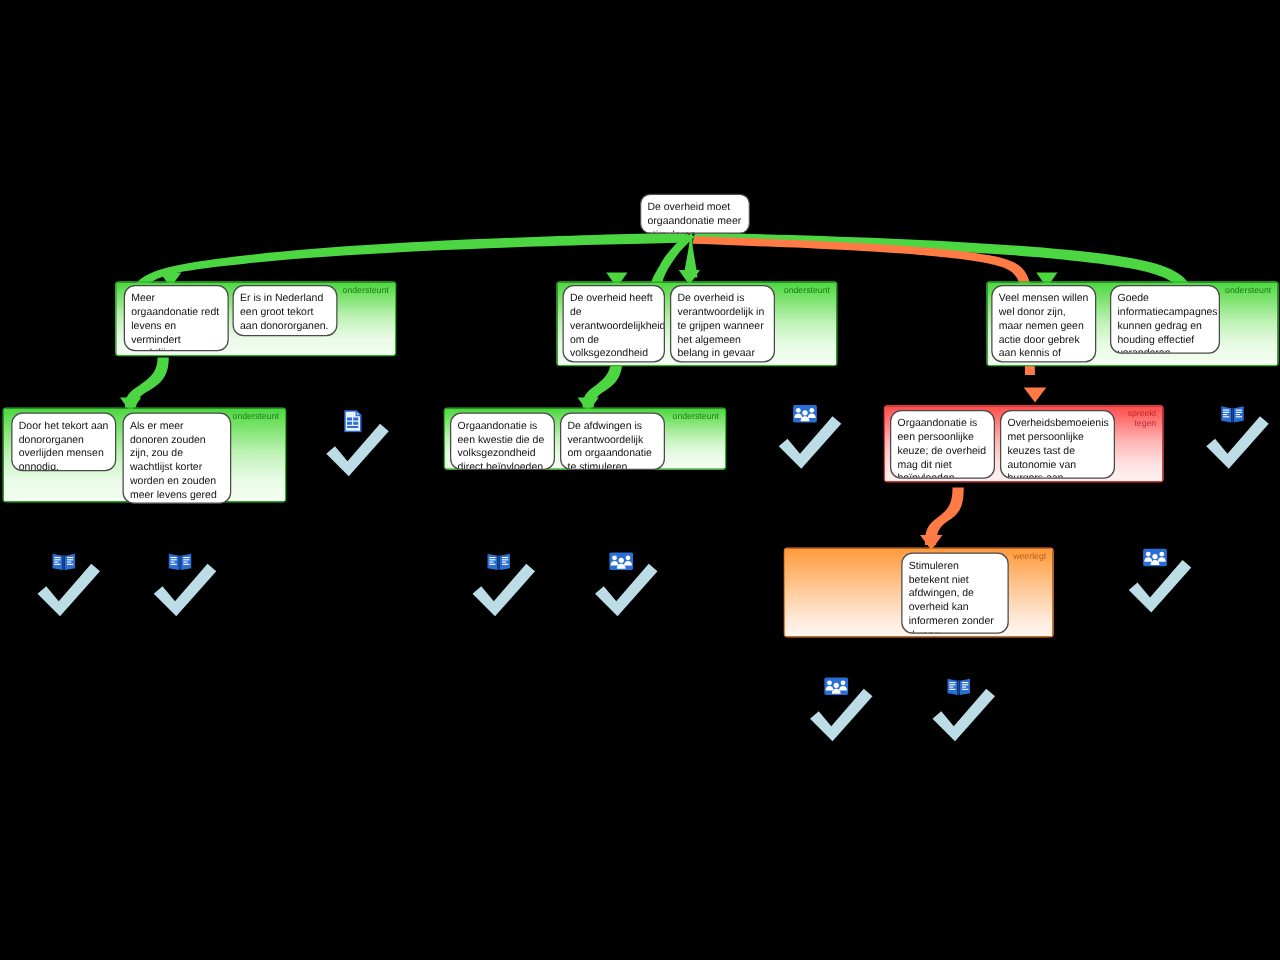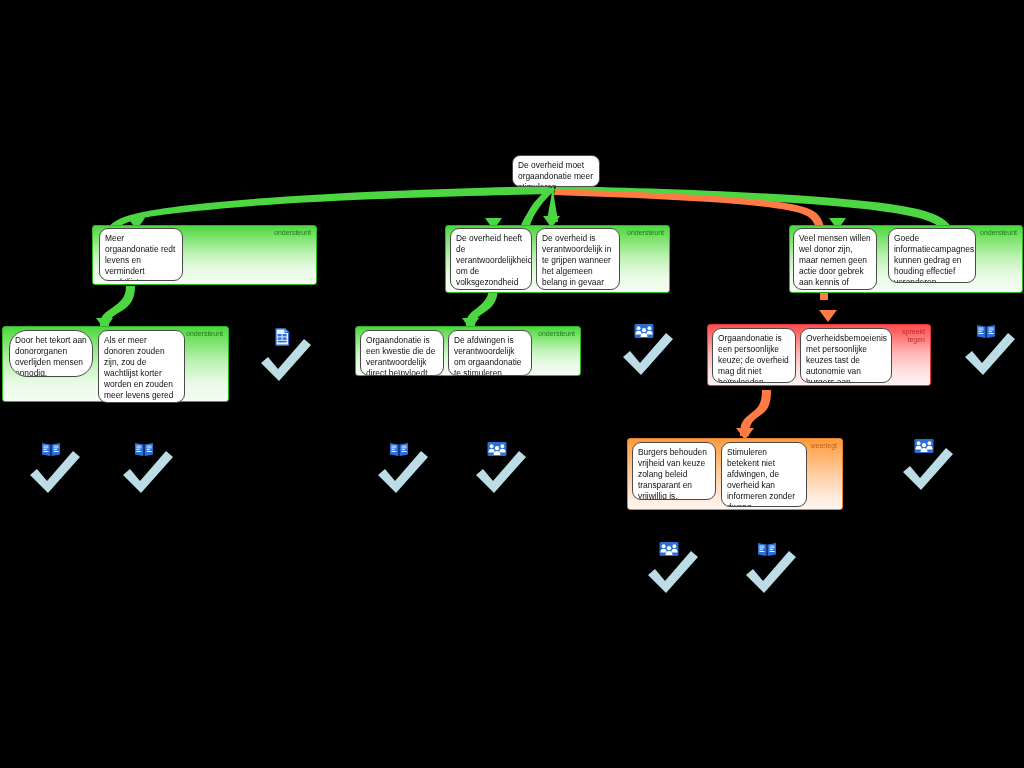--- a/index.html
+++ b/index.html
@@ -134,46 +134,49 @@
   <div class="card root" style="left:512px;top:155px;width:88px;height:32px;">
     <span>De overheid moet orgaandonatie meer stimuleren.</span>
   </div>
 
   <div class="group support" style="left:92px;top:225px;width:225px;height:60px;">
     <span class="group-label">ondersteunt</span>
   </div>
   <div class="card" style="left:99px;top:228px;width:84px;height:53px;">
     <span>Meer orgaandonatie redt levens en vermindert wachtlijsten.</span>
   </div>
+  <div class="card" style="left:186px;top:228px;width:84px;height:41px;">
+    <span>Er is in Nederland een groot tekort aan donororganen.</span>
+  </div>
 
   <div class="group support" style="left:2px;top:326px;width:227px;height:76px;">
     <span class="group-label">ondersteunt</span>
   </div>
-  <div class="card" style="left:9px;top:330px;width:84px;height:47px;border-radius:18px;">
+  <div class="card" style="left:9px;top:330px;width:84px;height:47px;">
     <span>Door het tekort aan donororganen overlijden mensen onnodig.</span>
   </div>
   <div class="card" style="left:98px;top:330px;width:87px;height:73px;">
     <span>Als er meer donoren zouden zijn, zou de wachtlijst korter worden en zouden meer levens gered worden.</span>
   </div>
 
   <div class="group support" style="left:445px;top:225px;width:225px;height:68px;">
     <span class="group-label">ondersteunt</span>
   </div>
   <div class="card" style="left:450px;top:228px;width:82px;height:62px;">
     <span>De overheid heeft de verantwoordelijkheid om de volksgezondheid te bevorderen.</span>
   </div>
   <div class="card" style="left:536px;top:228px;width:84px;height:62px;">
     <span>De overheid is verantwoordelijk in te grijpen wanneer het algemeen belang in gevaar is.</span>
   </div>
 
   <div class="group support" style="left:355px;top:326px;width:226px;height:50px;">
     <span class="group-label">ondersteunt</span>
   </div>
   <div class="card" style="left:360px;top:330px;width:84px;height:46px;">
-    <span>Orgaandonatie is een kwestie die de verantwoordelijk direct beïnvloedt.</span>
+    <span>Orgaandonatie is een kwestie die de volksgezondheid direct beïnvloeden.</span>
   </div>
   <div class="card" style="left:448px;top:330px;width:84px;height:46px;">
     <span>De afdwingen is verantwoordelijk om orgaandonatie te stimuleren</span>
   </div>
 
   <div class="group support" style="left:789px;top:225px;width:234px;height:68px;">
     <span class="group-label">ondersteunt</span>
   </div>
   <div class="card" style="left:793px;top:228px;width:84px;height:62px;">
     <span>Veel mensen willen wel donor zijn, maar nemen geen actie door gebrek aan kennis of uitstelgedrag.</span>
@@ -188,23 +191,20 @@
   </div>
   <div class="card" style="left:712px;top:328px;width:84px;height:55px;">
     <span>Orgaandonatie is een persoonlijke keuze; de overheid mag dit niet beïnvloeden.</span>
   </div>
   <div class="card" style="left:800px;top:328px;width:92px;height:55px;">
     <span>Overheidsbemoeienis met persoonlijke keuzes tast de autonomie van burgers aan.</span>
   </div>
 
   <div class="group rebut" style="left:627px;top:438px;width:216px;height:72px;">
     <span class="group-label">weerlegt</span>
-  </div>
-  <div class="card" style="left:632px;top:442px;width:84px;height:58px;">
-    <span>Burgers behouden vrijheid van keuze zolang beleid transparant en vrijwillig is.</span>
   </div>
   <div class="card" style="left:721px;top:442px;width:86px;height:65px;">
     <span>Stimuleren betekent niet afdwingen, de overheid kan informeren zonder dwang.</span>
   </div>
 
   <div id="icon-layer">
       <div class="icluster" style="left: 27px; top: 440px;">
         <div class="tick">
           <svg viewBox="0 0 56 52" width="56" height="52">
             <path d="M3 27 L10 21 L20 33 L46 3 L53 9 L21 45 Z" fill="#bcdde6"></path>

